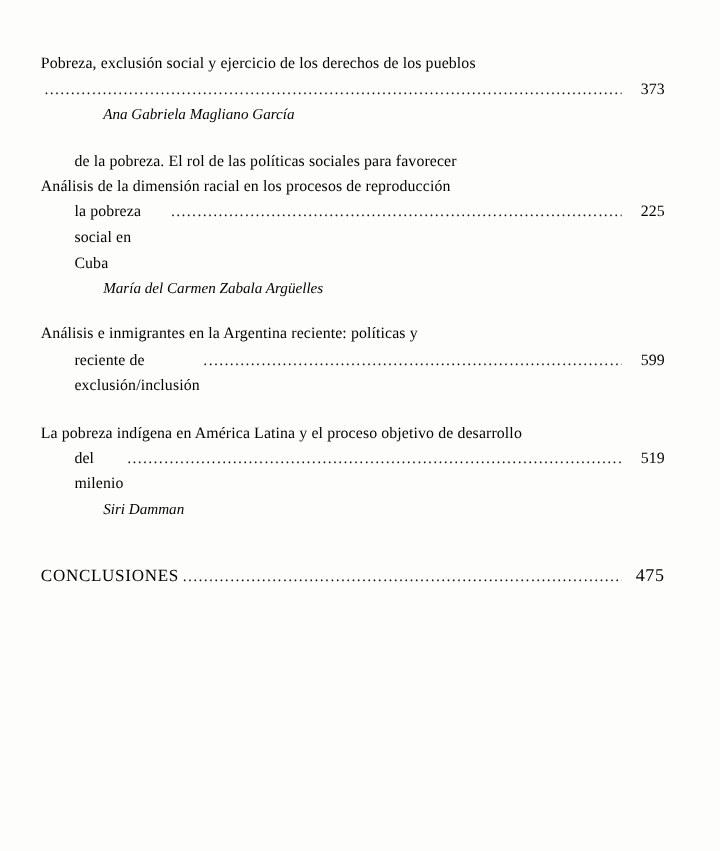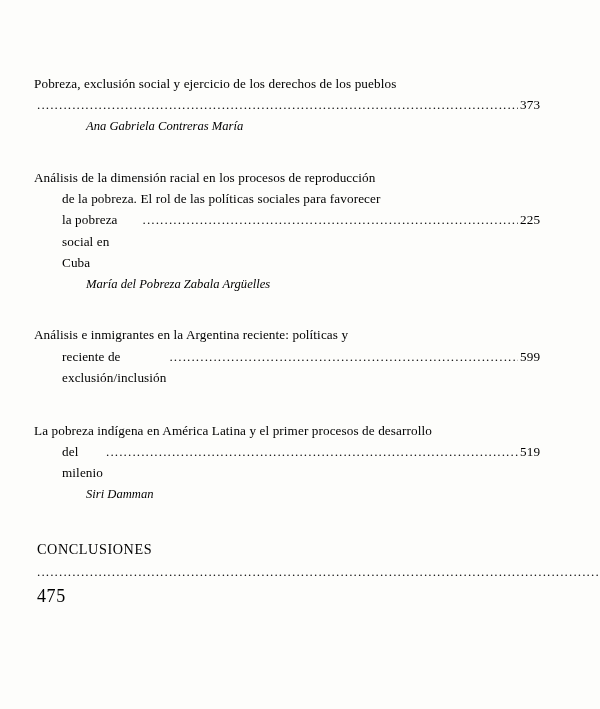--- a/index.html
+++ b/index.html
@@ -23,21 +23,20 @@
     background: #fdfdfb;
   }
   .toc {
     position: absolute;
     top: 42px;
     left: 34px;
     width: 520px;
   }
   .entry {
     margin-bottom: 18px;
-    margin-top: 31px;
   }
   .entry-lines {
     position: relative;
   }
   .line {
     display: flex;
     align-items: baseline;
     font-size: 13.2px;
     line-height: 1.62;
     letter-spacing: 0.1px;
@@ -57,98 +56,98 @@
     color: #111;
     margin: 0 2px 0 3px;
     min-width: 10px;
   }
   .dots::before {
     content: "........................................................................................................................................................";
   }
   .pageno {
     flex: 0 0 auto;
     width: 34px;
+    text-align: right;
     font-size: 13.2px;
     white-space: nowrap;
   }
   .nodots .filler { flex: 1 1 auto; }
   .author {
     font-style: italic;
     font-size: 12.6px;
     margin-left: 52px;
     margin-top: 1px;
     line-height: 1.5;
   }
   .conclusions {
     margin-top: 34px;
   }
   .conclusions .line {
     font-size: 14.2px;
     letter-spacing: 0.6px;
-    flex-direction: column;
   }
-  .conclusions .pageno { font-size: 18px; }
+  .conclusions .pageno { font-size: 15px; }
 </style>
 </head>
 <body>
 
 <div class="page">
   <div class="toc">
 
     <div class="entry">
       <div class="entry-lines">
         <div class="line nodots">
           <span class="text">Pobreza, exclusión social y ejercicio de los derechos de los pueblos</span>
           <span class="filler"></span>
         </div>
         <div class="line indent-1">
           <span class="dots"></span>
           <span class="pageno">373</span>
         </div>
       </div>
-      <div class="author">Ana Gabriela Contreras María</div>
+      <div class="author">Ana Gabriela Magliano García</div>
     </div>
 
     <div class="entry">
       <div class="entry-lines">
+        <div class="line indent-1 nodots">
+          <span class="text">de la pobreza. El rol de las políticas sociales para favorecer</span>
+          <span class="filler"></span>
+        </div>
         <div class="line nodots">
           <span class="text">Análisis de la dimensión racial en los procesos de reproducción</span>
-          <span class="filler"></span>
-        </div>
-        <div class="line indent-1 nodots">
-          <span class="text">de la pobreza. El rol de las políticas sociales para favorecer</span>
           <span class="filler"></span>
         </div>
         <div class="line indent-1">
           <span class="text">la pobreza social en Cuba</span>
           <span class="dots"></span>
           <span class="pageno">225</span>
         </div>
       </div>
-      <div class="author">María del Pobreza Zabala Argüelles</div>
+      <div class="author">María del Carmen Zabala Argüelles</div>
     </div>
 
     <div class="entry">
       <div class="entry-lines">
         <div class="line nodots">
           <span class="text">Análisis e inmigrantes en la Argentina reciente: políticas y</span>
           <span class="filler"></span>
         </div>
         <div class="line indent-1">
           <span class="text">reciente de exclusión/inclusión</span>
           <span class="dots"></span>
           <span class="pageno">599</span>
         </div>
       </div>
     </div>
 
     <div class="entry">
       <div class="entry-lines">
         <div class="line nodots">
-          <span class="text">La pobreza indígena en América Latina y el primer procesos de desarrollo</span>
+          <span class="text">La pobreza indígena en América Latina y el proceso objetivo de desarrollo</span>
           <span class="filler"></span>
         </div>
         <div class="line indent-1">
           <span class="text">del milenio</span>
           <span class="dots"></span>
           <span class="pageno">519</span>
         </div>
       </div>
       <div class="author">Siri Damman</div>
     </div>

